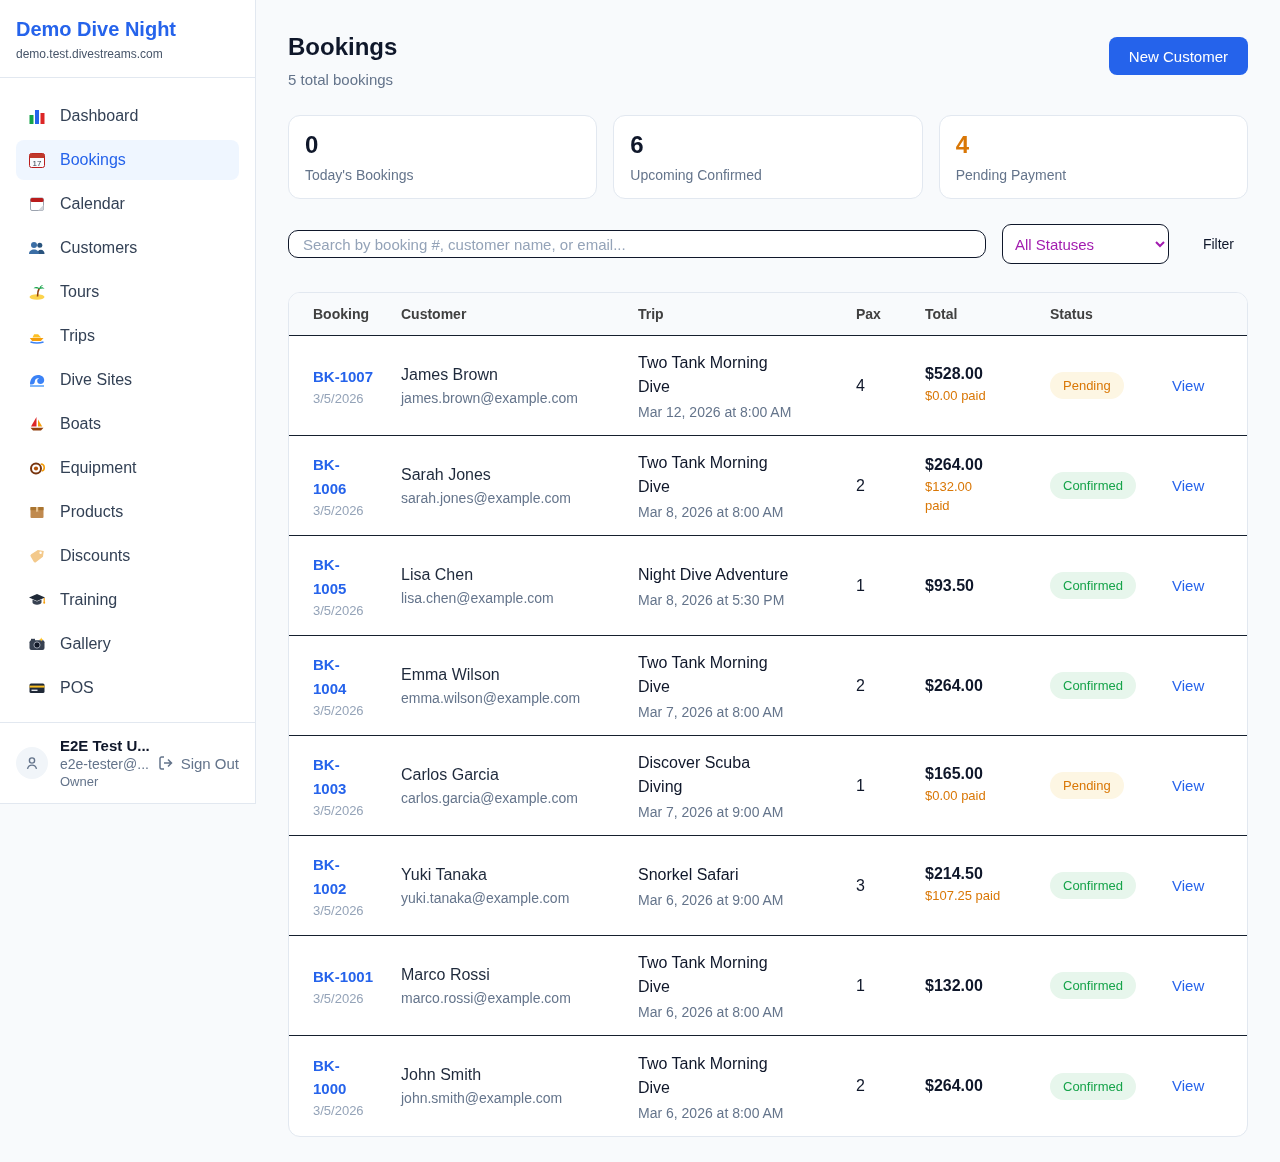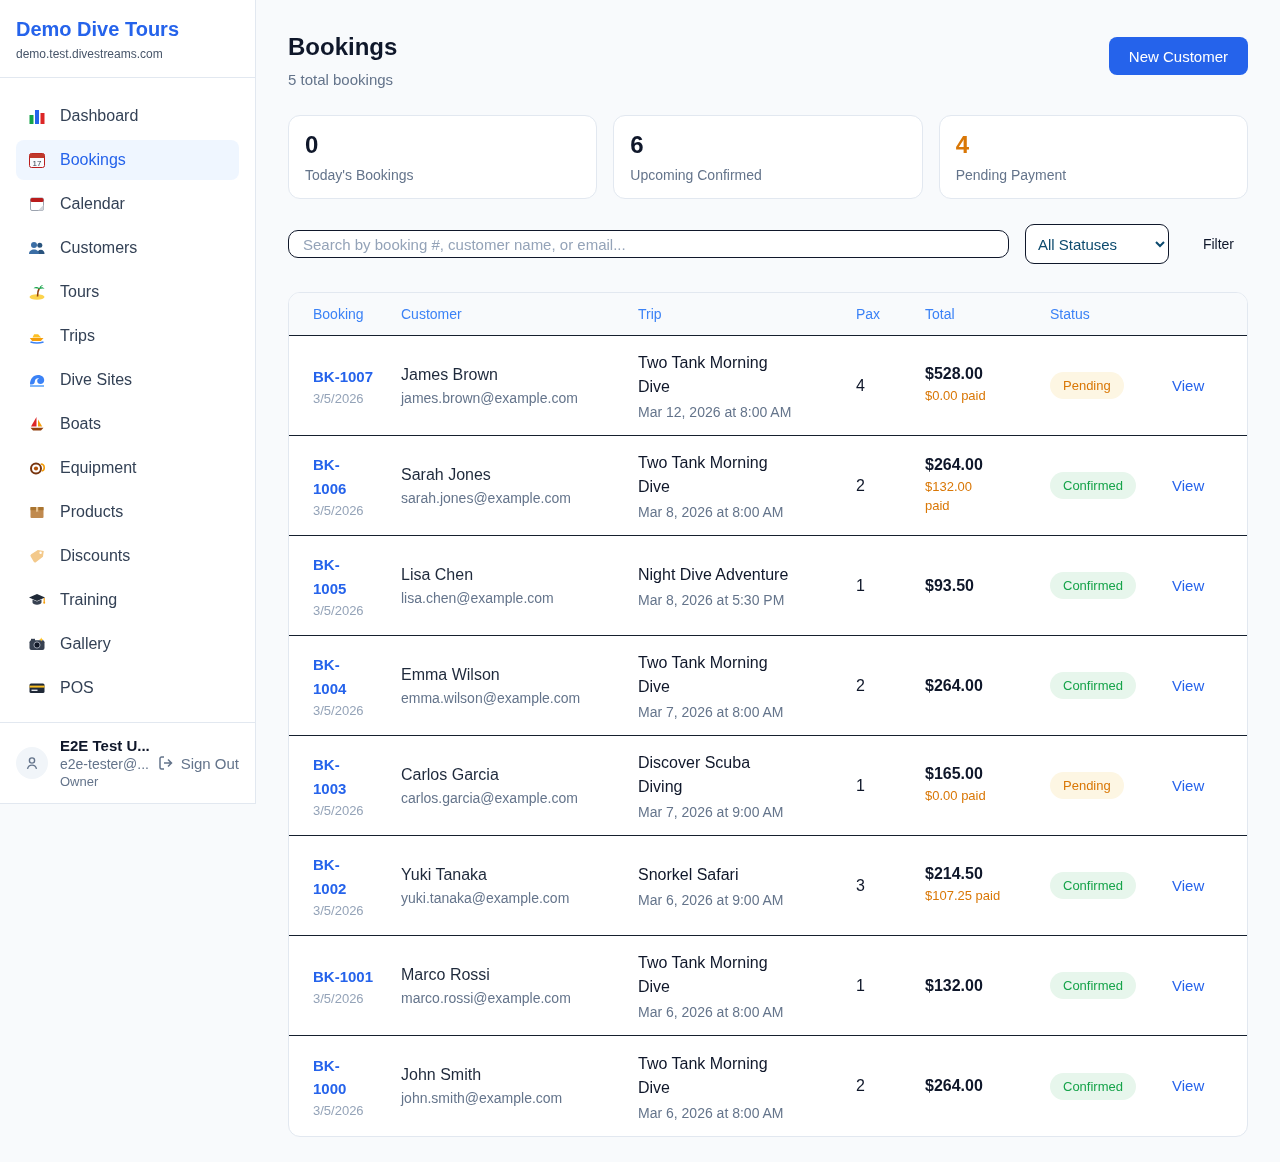--- a/index.html
+++ b/index.html
@@ -64,37 +64,37 @@
   .stat-label { font-size:14px; color:#64748b; margin-top:8px; }
 
   .filter-row { display:flex; align-items:center; margin-top:25px; }
   .search-input {
     flex:1; height:28px; border:1px solid #0f172a; border-radius:10px;
     padding:0 14px; font-size:15px; font-family:inherit; color:#0f172a;
     background:#fff; outline:none;
   }
   .search-input::placeholder { color:#94a3b8; }
   .status-select {
-    width:144px; height:40px; margin-left:16px; border:1px solid #0f172a;
-    border-radius:9px; background:#fff; font-size:15px; color:#0c4a6e;
+    width:167px; height:40px; margin-left:16px; border:1px solid #0f172a;
+    border-radius:9px; background:#fff; font-size:15px; color:#a21caf;
     padding:0 8px; font-family:inherit;
   }
   .filter-btn {
     background:none; border:none; font-size:14px; color:#0f172a;
     margin-left:20px; padding:8px 14px; cursor:pointer; font-family:inherit;
   }
 
   
   .table-card {
     margin-top:28px; margin-bottom:31px; background:#fff;
     border:1px solid #e2e8f0; border-radius:12px; overflow:hidden;
   }
   .t-grid { display:grid; grid-template-columns:112px 237px 218px 69px 125px 122px 1fr; align-items:center; }
   .t-head { height:43px; background:#f8fafc; border-bottom:1px solid #16202e; }
-  .t-head .th { font-size:14px; color:#3b82f6; font-weight:400; }
+  .t-head .th { font-size:14px; color:#404040; font-weight:700; }
   .th:first-child { padding-left:24px; }
   .t-row { height:100px; border-bottom:1px solid #16202e; }
   .t-row:last-child { border-bottom:none; }
   .cell-booking { padding-left:24px; }
   .bk-id { color:#2563eb; font-size:15px; font-weight:bold; text-decoration:none; display:inline-block; cursor:pointer; line-height:1.55; }
   .bk-id.wrap2 { max-width:52px; }
   .bk-date { font-size:13px; color:#94a3b8; margin-top:3px; }
   .cust-name { font-size:16px; color:#1e293b; }
   .cust-email { font-size:14px; color:#64748b; margin-top:6px; }
   .cell-trip { padding-right:30px; }
@@ -106,21 +106,21 @@
   .badge {
     display:inline-block; font-size:13px; padding:6px 13px; border-radius:999px;
   }
   .view-link { font-size:15px; color:#2563eb; text-decoration:none; font-weight:500; cursor:pointer; }
 </style>
 </head>
 <body>
 
 <aside class="sidebar">
   <div class="sb-header">
-    <div class="shop-name">Demo Dive Tours</div>
+    <div class="shop-name">Demo Dive Night</div>
     <div class="shop-domain">demo.test.divestreams.com</div>
   </div>
   <div class="sb-divider"></div>
   <ul class="nav" id="nav-list">
   <li>
         <a class="nav-item">
     <span class="icon">
             <svg viewBox="0 0 18 18">
               <rect x="1.5" y="8" width="4" height="9" fill="#16a34a"></rect>
               <rect x="7" y="3" width="4" height="14" fill="#2563eb"></rect>

